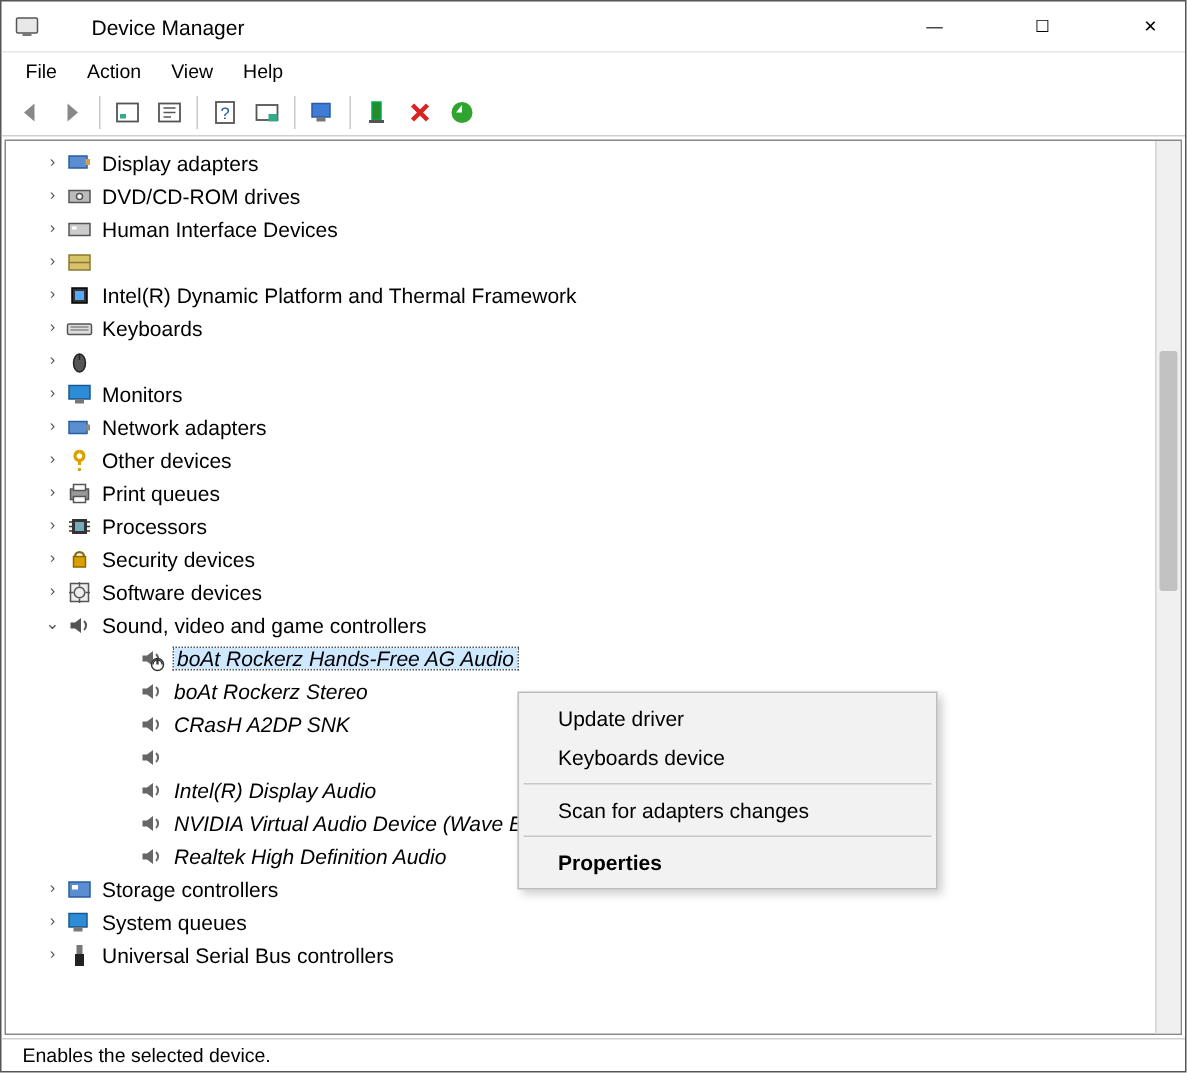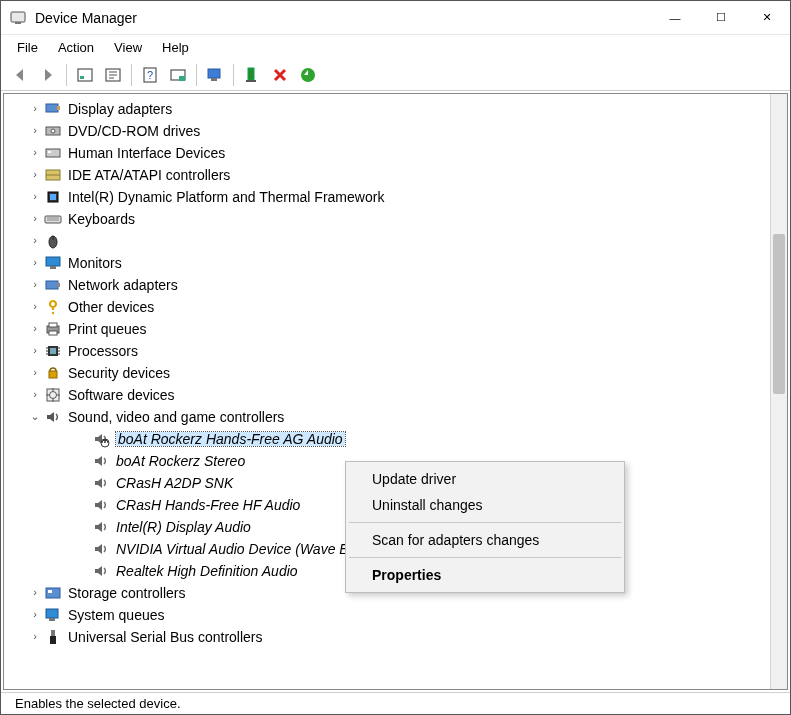--- a/index.html
+++ b/index.html
@@ -18,20 +18,21 @@
     overflow: hidden;
   }
   
   .titlebar {
     height: 34px;
     display: flex;
     align-items: center;
     padding: 0 0 0 8px;
     border-bottom: 1px solid #e8e8e8;
     font-size: 14px;
+    gap: 26px;
   }
   .titlebar .app-icon {
     width:18px; height:18px; margin-right:8px;
     display:flex; align-items:center; justify-content:center;
   }
   .titlebar .title { flex:1; }
   .winbtn {
     width:46px; height:34px;
     display:flex; align-items:center; justify-content:center;
     font-family: "Segoe MDL2 Assets", "Segoe UI Symbol", sans-serif;
@@ -288,21 +289,20 @@
         <span class="label">Human Interface Devices</span>
       </div>
       <div class="node">
         <span class="chev">›</span>
         <span class="icon">
           <svg viewBox="0 0 18 18">
             <rect x="2" y="4" width="14" height="10" fill="#d9c36a" stroke="#8a7a30"></rect>
             <line x1="2" y1="9" x2="16" y2="9" stroke="#8a7a30"></line>
           </svg>
         </span>
-        <span class="label">IDE ATA/ATAPI controllers</span>
       </div>
       <div class="node">
         <span class="chev">›</span>
         <span class="icon">
           <svg viewBox="0 0 18 18">
             <rect x="4" y="4" width="10" height="10" fill="#333" stroke="#000"></rect>
             <rect x="6" y="6" width="6" height="6" fill="#5af"></rect>
           </svg>
         </span>
         <span class="label">Intel(R) Dynamic Platform and Thermal Framework</span>
@@ -451,21 +451,20 @@
         <span class="label">CRasH A2DP SNK</span>
       </div>
       <div class="node child">
         <span class="chev"></span>
         <span class="icon">
           <svg viewBox="0 0 18 18">
             <path d="M3 7 L6 7 L10 4 L10 14 L6 11 L3 11 Z" fill="#666"></path>
             <path d="M12 6 a4 4 0 0 1 0 6" fill="none" stroke="#666" stroke-width="1.4"></path>
           </svg>
         </span>
-        <span class="label">CRasH Hands-Free HF Audio</span>
       </div>
       <div class="node child">
         <span class="chev"></span>
         <span class="icon">
           <svg viewBox="0 0 18 18">
             <path d="M3 7 L6 7 L10 4 L10 14 L6 11 L3 11 Z" fill="#666"></path>
             <path d="M12 6 a4 4 0 0 1 0 6" fill="none" stroke="#666" stroke-width="1.4"></path>
           </svg>
         </span>
         <span class="label">Intel(R) Display Audio</span>
@@ -528,21 +527,21 @@
 
 <div class="statusbar">
   <span>Enables the selected device.</span>
 </div>
 
 <div class="ctxmenu">
   <div class="ctx-item">
       <span>Update driver</span>
     </div>
   <div class="ctx-item">
-      <span>Uninstall changes</span>
+      <span>Keyboards device</span>
     </div>
   <div class="ctx-sep"></div>
   <div class="ctx-item">
       <span>Scan for adapters changes</span>
     </div>
   <div class="ctx-sep"></div>
   <div class="ctx-item bold">
       <span>Properties</span>
     </div>
 </div>

